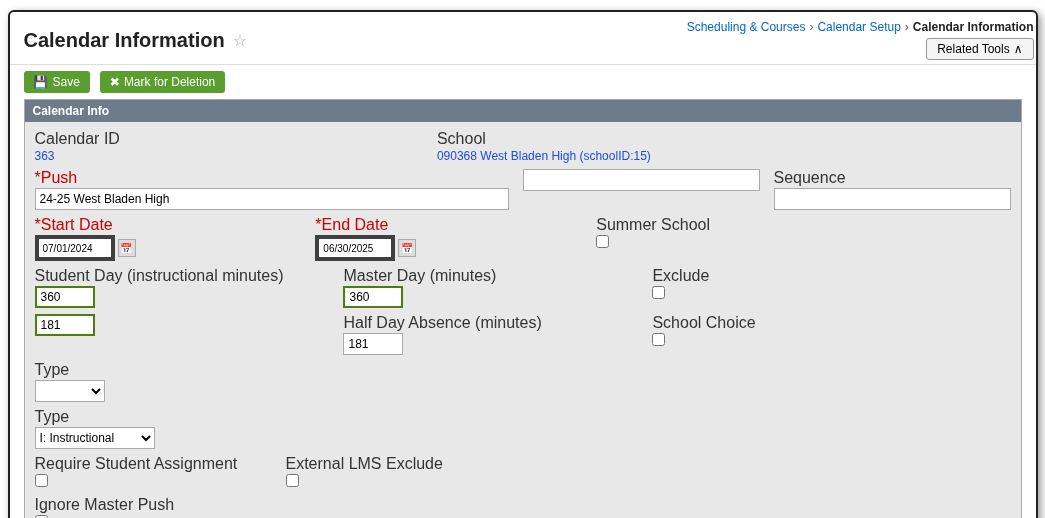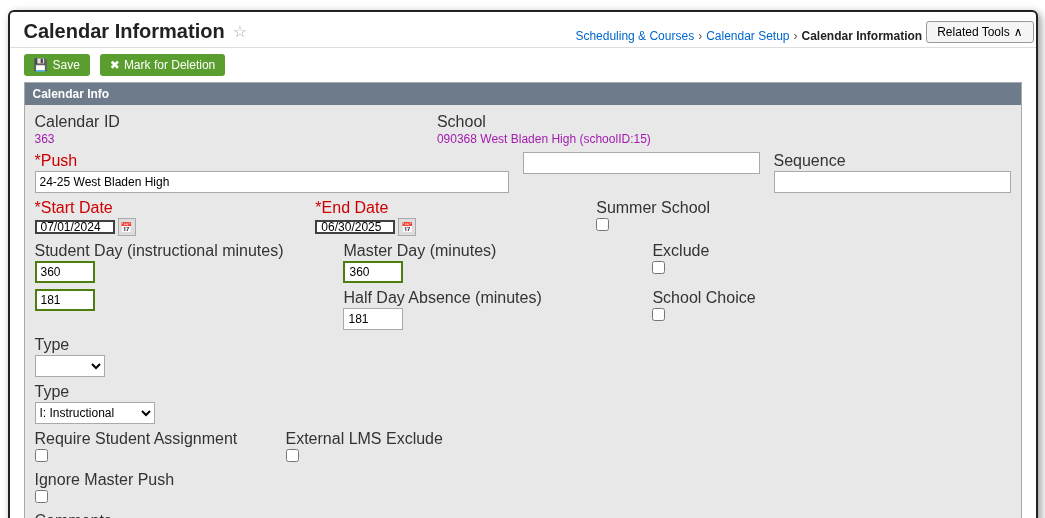--- a/index.html
+++ b/index.html
@@ -60,20 +60,21 @@
       color: #555;
     }
     .breadcrumb-current {
       color: #222;
       font-weight: bold;
     }
 
     
     .top-right {
       display: flex;
+      flex-direction: column;
       align-items: flex-end;
       gap: 4px;
     }
     .related-tools-btn {
       display: flex;
       align-items: center;
       gap: 4px;
       border: 1px solid #999;
       padding: 3px 10px;
       border-radius: 3px;
@@ -146,41 +147,41 @@
     .field-label {
       font-size: 16px;
       color: #333;
       margin-bottom: 1px;
     }
     .field-label.required {
       color: #cc0000;
     }
     .field-value {
       font-size: 12px;
-      color: #a21caf;
+      color: #1d4ed8;
     }
     .text-input {
       width: 100%;
       height: 22px;
       border: 1px solid #aaa;
       padding: 2px 4px;
       font-size: 12px;
       background: #fff;
     }
     .date-wrapper {
       display: flex;
       align-items: center;
       gap: 3px;
     }
     .date-input {
       width: 80px;
-      height: 14px;
-      border: 2px solid #404040;
+      height: 26px;
+      border: 4px solid #404040;
       padding: 2px 4px;
-      font-size: 12px;
+      font-size: 10px;
       background: #fff;
     }
     .cal-icon {
       width: 18px;
       height: 18px;
       border: 1px solid #aaa;
       background: #ddd;
       display: inline-flex;
       align-items: center;
       justify-content: center;

